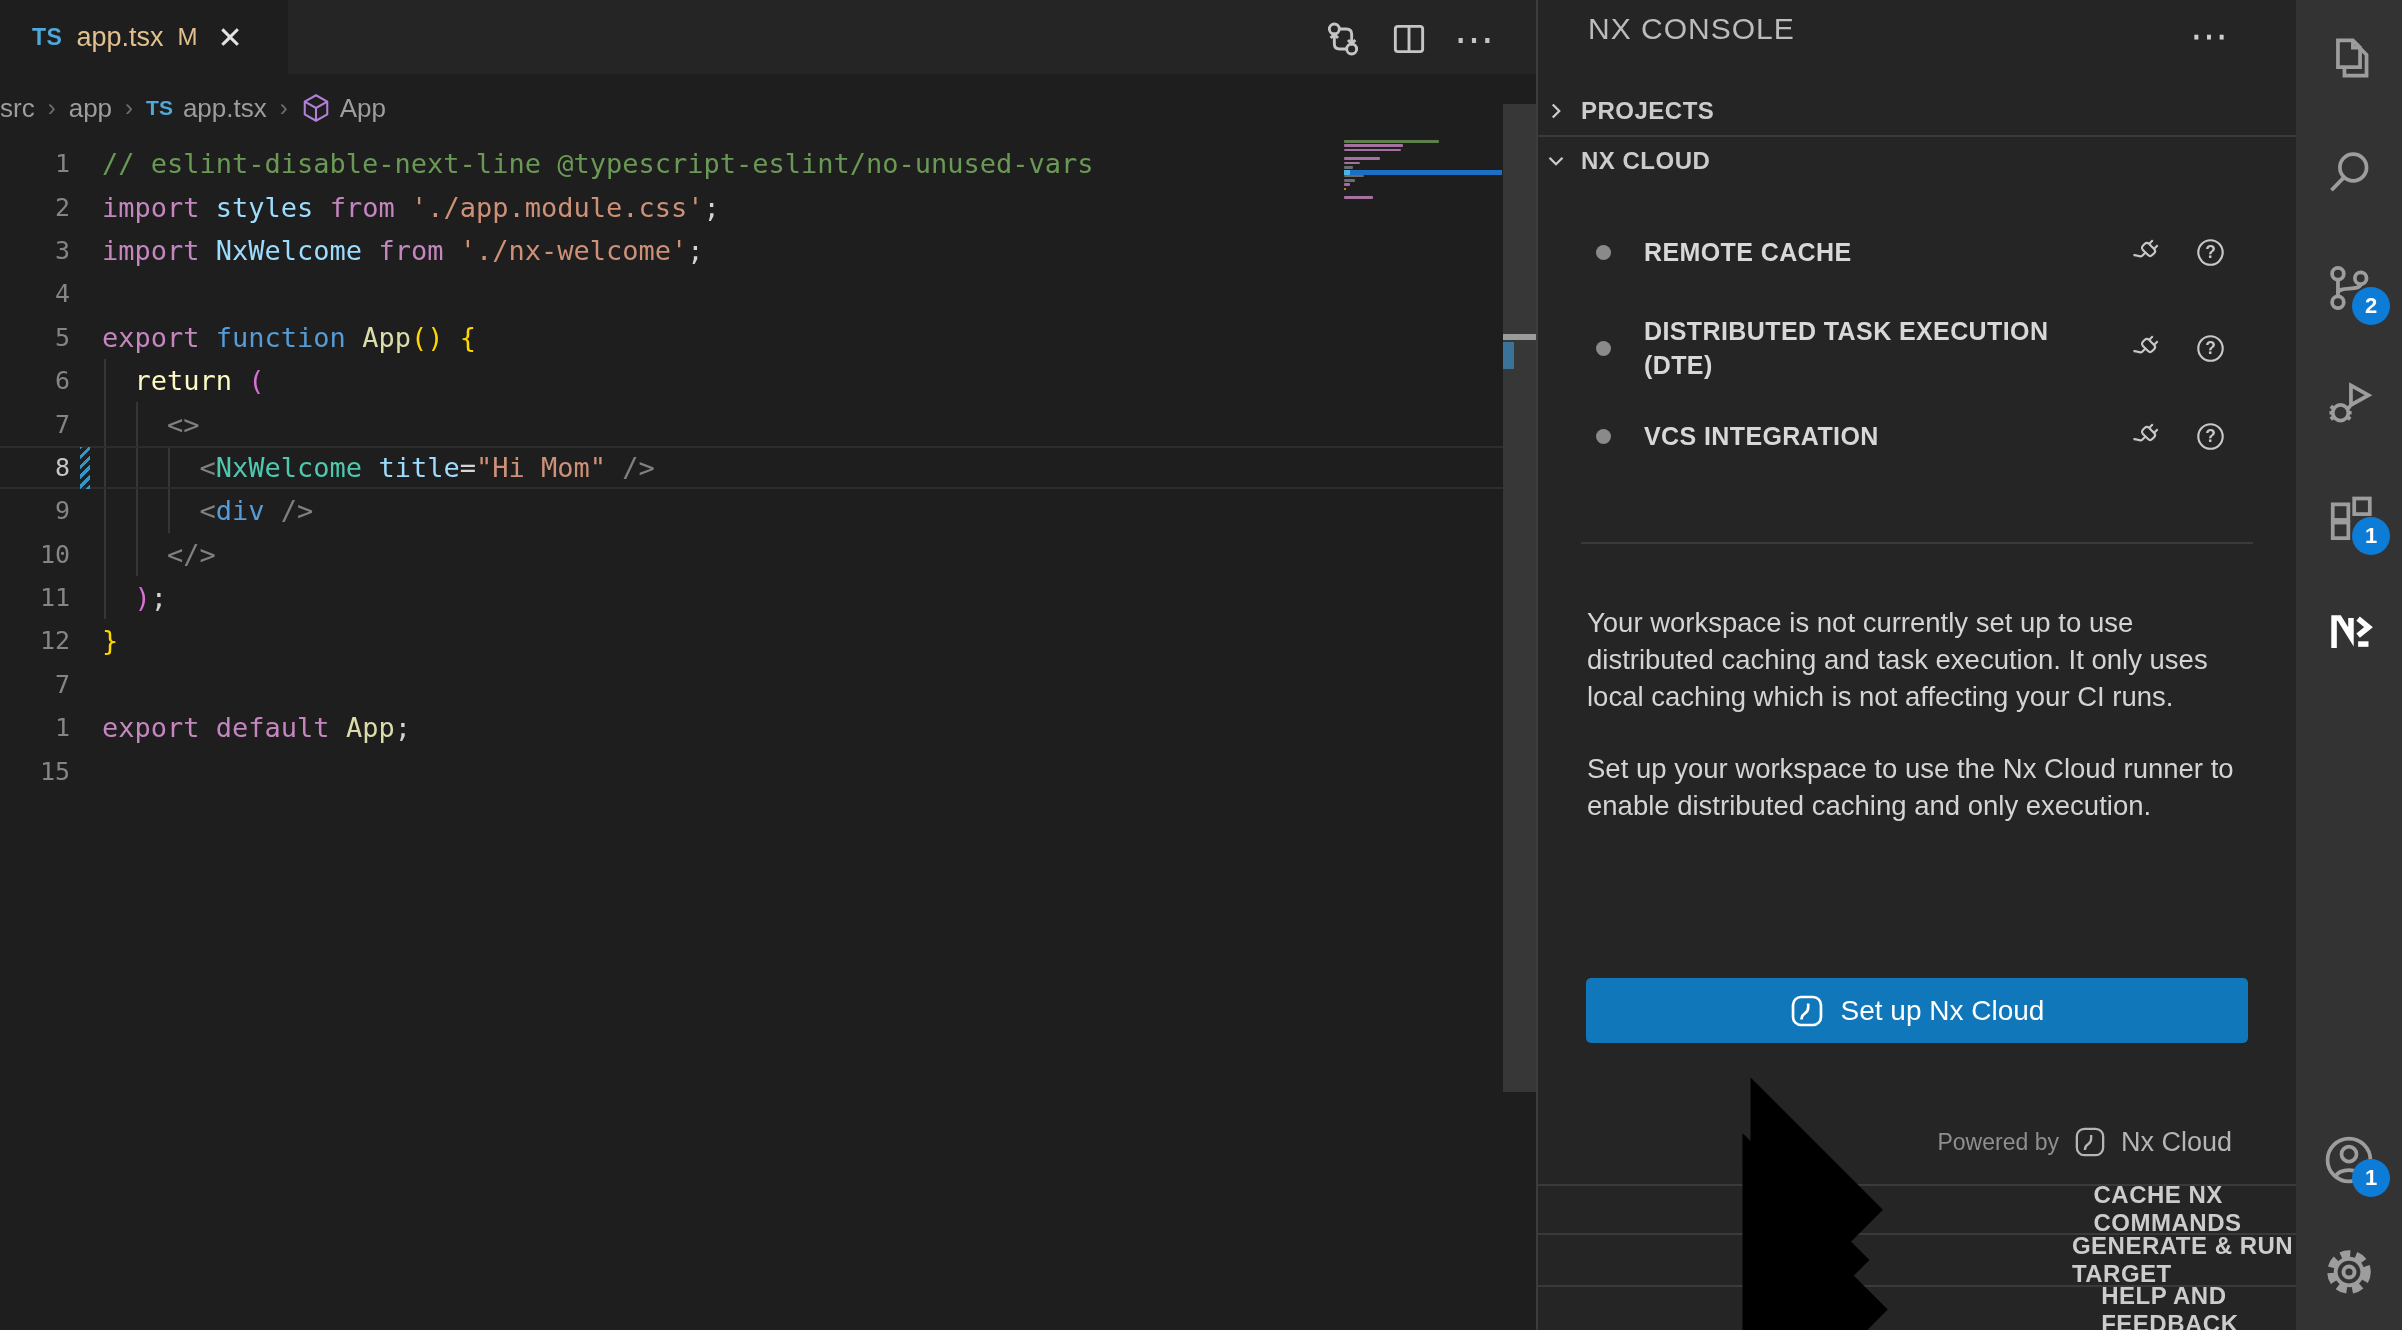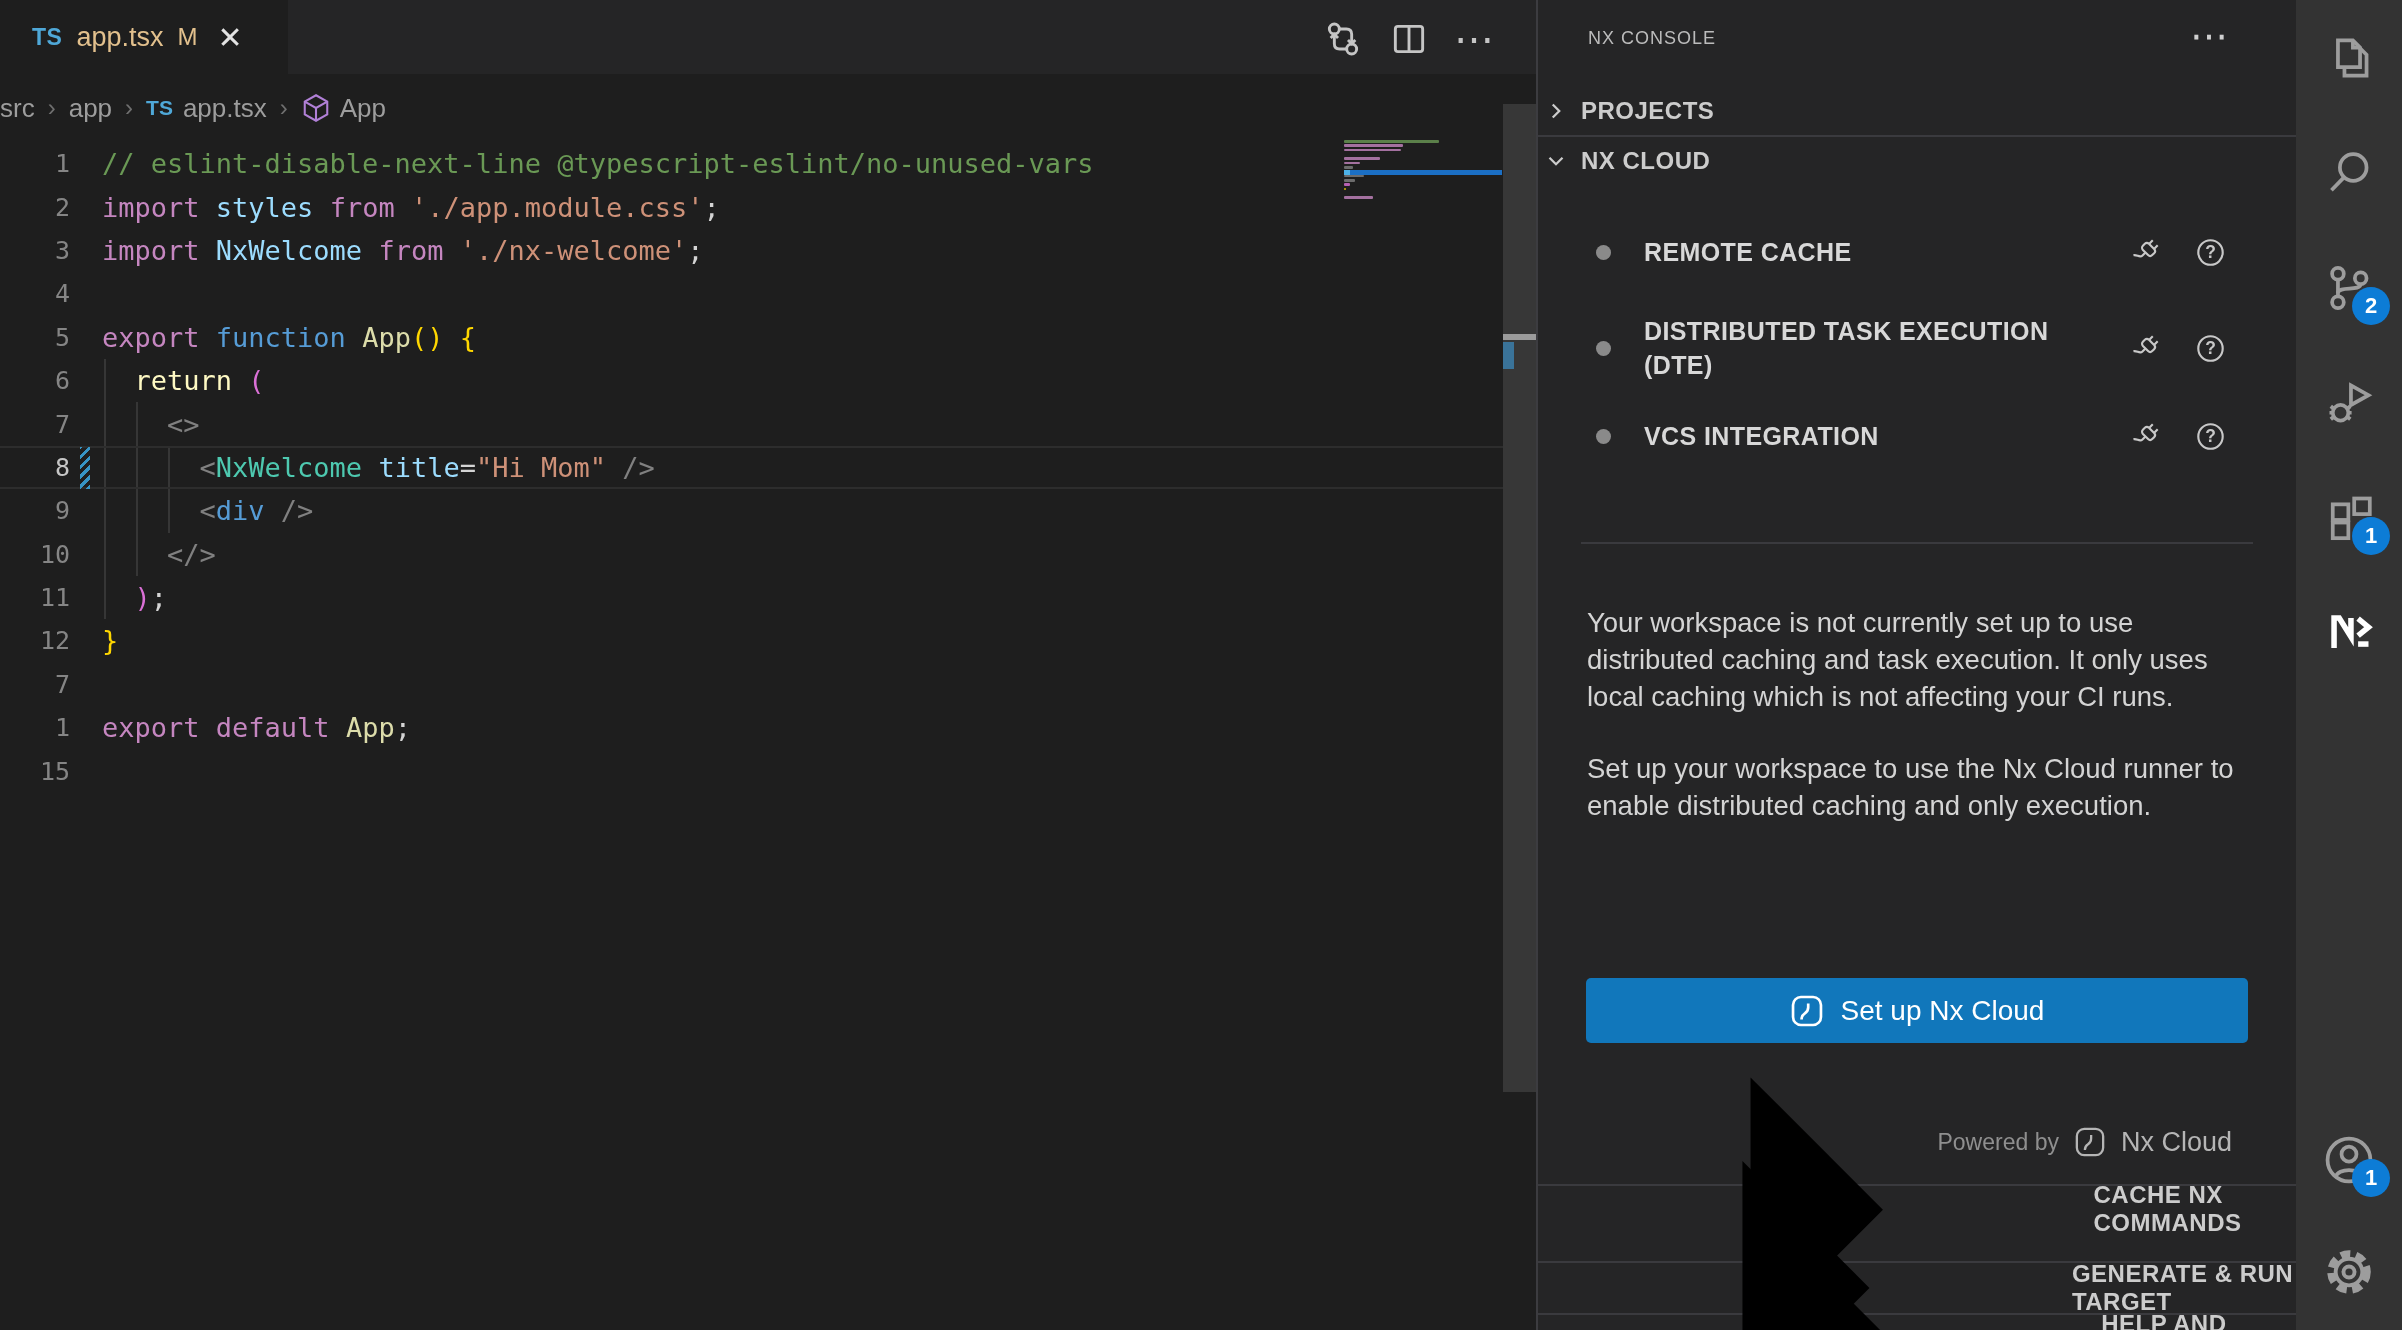--- a/index.html
+++ b/index.html
@@ -46,21 +46,21 @@
   .sb-cursor { position:absolute; left:0; top:230px; width:33px; height:6px; background:rgba(190,190,190,0.75); }
   .sb-modified { position:absolute; left:0; top:238px; width:11px; height:27px; background:#3a7399; }
 
   
   .ed-actions { position:absolute; top:18px; left:1322px; display:flex; align-items:center; gap:24px; }
   .ed-actions svg { width:42px; height:42px; stroke:#c5c5c5; fill:none; stroke-width:1.1; }
   .kebab { color:#c5c5c5; font-size:40px; letter-spacing:3px; line-height:42px; }
 
   
   .sidebar { position:absolute; left:1536px; top:0; width:760px; height:1330px; background:#252526; border-left:2px solid #3c3c40; }
-  .panel-title { position:absolute; top:28px; left:50px; font-size:18px; color:#bcbcbc; letter-spacing:1px; }
+  .panel-title { position:absolute; top:12px; left:50px; font-size:30px; color:#bcbcbc; letter-spacing:1px; }
   .panel-kebab { position:absolute; top:14px; right:66px; color:#cfcfcf; font-size:38px; letter-spacing:2px; cursor:pointer; }
 
   .section-row { position:absolute; left:0; width:100%; height:46px; display:flex; align-items:center; padding-left:5px; cursor:pointer; }
   .section-row .chev { width:26px; height:26px; stroke:#cccccc; fill:none; stroke-width:1.4; flex:none; }
   .section-label { font-size:24px; font-weight:bold; color:#cccccc; letter-spacing:0.5px; margin-left:12px; }
   .divider { position:absolute; left:0; width:100%; height:0; border-top:2px solid #3a3a3e; }
   .divider.inset { left:43px; width:672px; }
 
   .cloud-item { position:absolute; left:0; width:100%; display:flex; align-items:center; padding:0 70px 0 58px; }
   .ci-dot { width:15px; height:15px; border-radius:50%; background:#8a8a8a; flex:none; }
@@ -354,21 +354,21 @@
       <span class="powered-brand">Nx Cloud</span>
     </div>
 
     <div class="bottom-sections">
       <div class="brow">
         <svg class="chev" viewBox="0 0 16 16">
             <path d="M6 4 L10 8 L6 12"></path>
           </svg>
         <span class="section-label">CACHE NX COMMANDS</span>
       </div>
-      <div class="brow" style="height:52px;margin-top:28px;">
+      <div class="brow" style="height:52px;">
         <svg class="chev" viewBox="0 0 16 16">
             <path d="M6 4 L10 8 L6 12"></path>
           </svg>
         <span class="section-label">GENERATE &amp; RUN TARGET</span>
       </div>
       <div class="brow">
         <svg class="chev" viewBox="0 0 16 16">
             <path d="M6 4 L10 8 L6 12"></path>
           </svg>
         <span class="section-label">HELP AND FEEDBACK</span>

